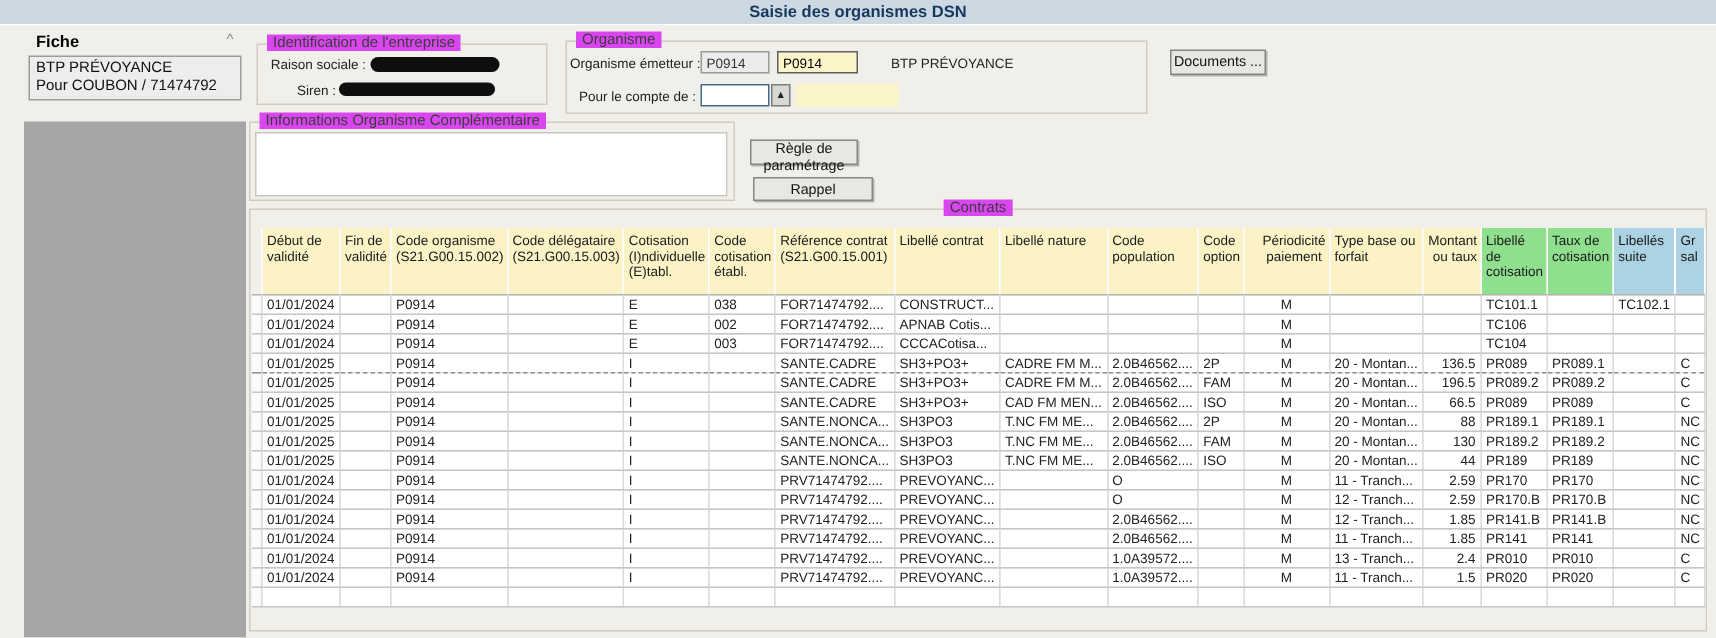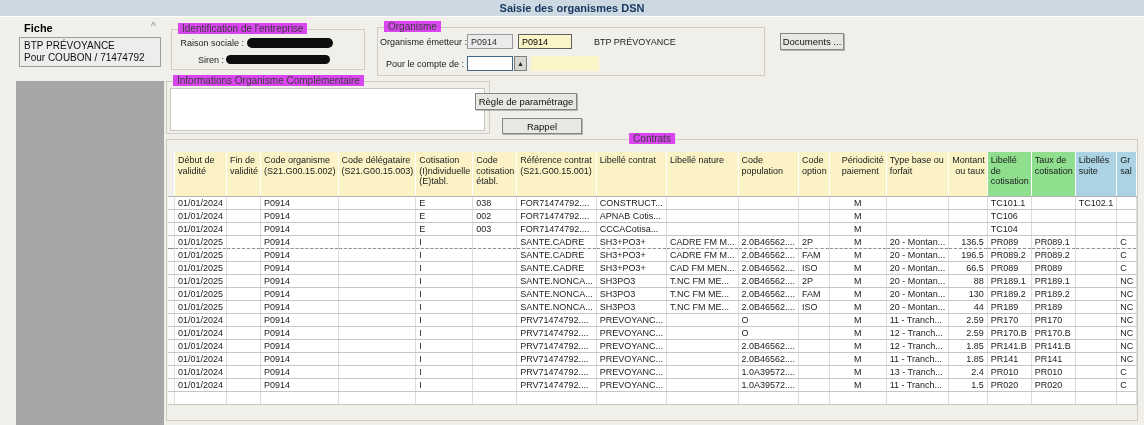--- a/index.html
+++ b/index.html
@@ -109,21 +109,21 @@
   <input class="fld fld-yellow-flat" style="left: 153px; top: 28px; width: 68px;" value="">
 </div>
 
 <button class="btn" style="left:780px; top:33px; width:64px; height:17px;">Documents ...</button>
 
 <div class="gb" style="left:166px; top:81px; width:324px; height:53px;">
   <span class="gb-label">Informations Organisme Complémentaire</span>
   <textarea class="infos-area" style=""></textarea>
 </div>
 
-<button class="btn" style="left:475px; top:93px; width:102px; height:17px;">Règle de paramétrage</button>
+<button class="btn" style="left:500px; top:93px; width:72px; height:17px;">Règle de paramétrage</button>
 <button class="btn" style="left:502px; top:118px; width:80px; height:16px;">Rappel</button>
 
 <div class="gb" style="left:166px; top:139px; width:972px; height:282px;">
   <span class="gb-label center">Contrats</span>
   <div class="table-wrap">
     <table>
         <colgroup>
           <col style="width: 15px;">
           <col style="width: 55px;">
           <col style="width: 47px;">
@@ -151,21 +151,21 @@
             <th class="h-yellow">Fin de validité</th>
             <th class="h-yellow">Code organisme (S21.G00.15.002)</th>
             <th class="h-yellow">Code délégataire (S21.G00.15.003)</th>
             <th class="h-yellow">Cotisation (I)ndividuelle (E)tabl.</th>
             <th class="h-yellow">Code cotisation établ.</th>
             <th class="h-yellow">Référence contrat (S21.G00.15.001)</th>
             <th class="h-yellow">Libellé contrat</th>
             <th class="h-yellow">Libellé nature</th>
             <th class="h-yellow">Code population</th>
             <th class="h-yellow">Code option</th>
-            <th class="h-yellow" style="text-align: left; padding-left: 12px;">Périodicité paiement</th>
+            <th class="h-yellow" style="text-align: center; padding-left: 12px;">Périodicité paiement</th>
             <th class="h-yellow">Type base ou forfait</th>
             <th class="h-yellow" style="text-align: right;">Montant ou taux</th>
             <th class="h-green">Libellé de cotisation</th>
             <th class="h-green">Taux de cotisation</th>
             <th class="h-blue">Libellés suite</th>
             <th class="h-blue">Gr sal</th>
           </tr>
         </thead>
         <tbody>
           <tr>

